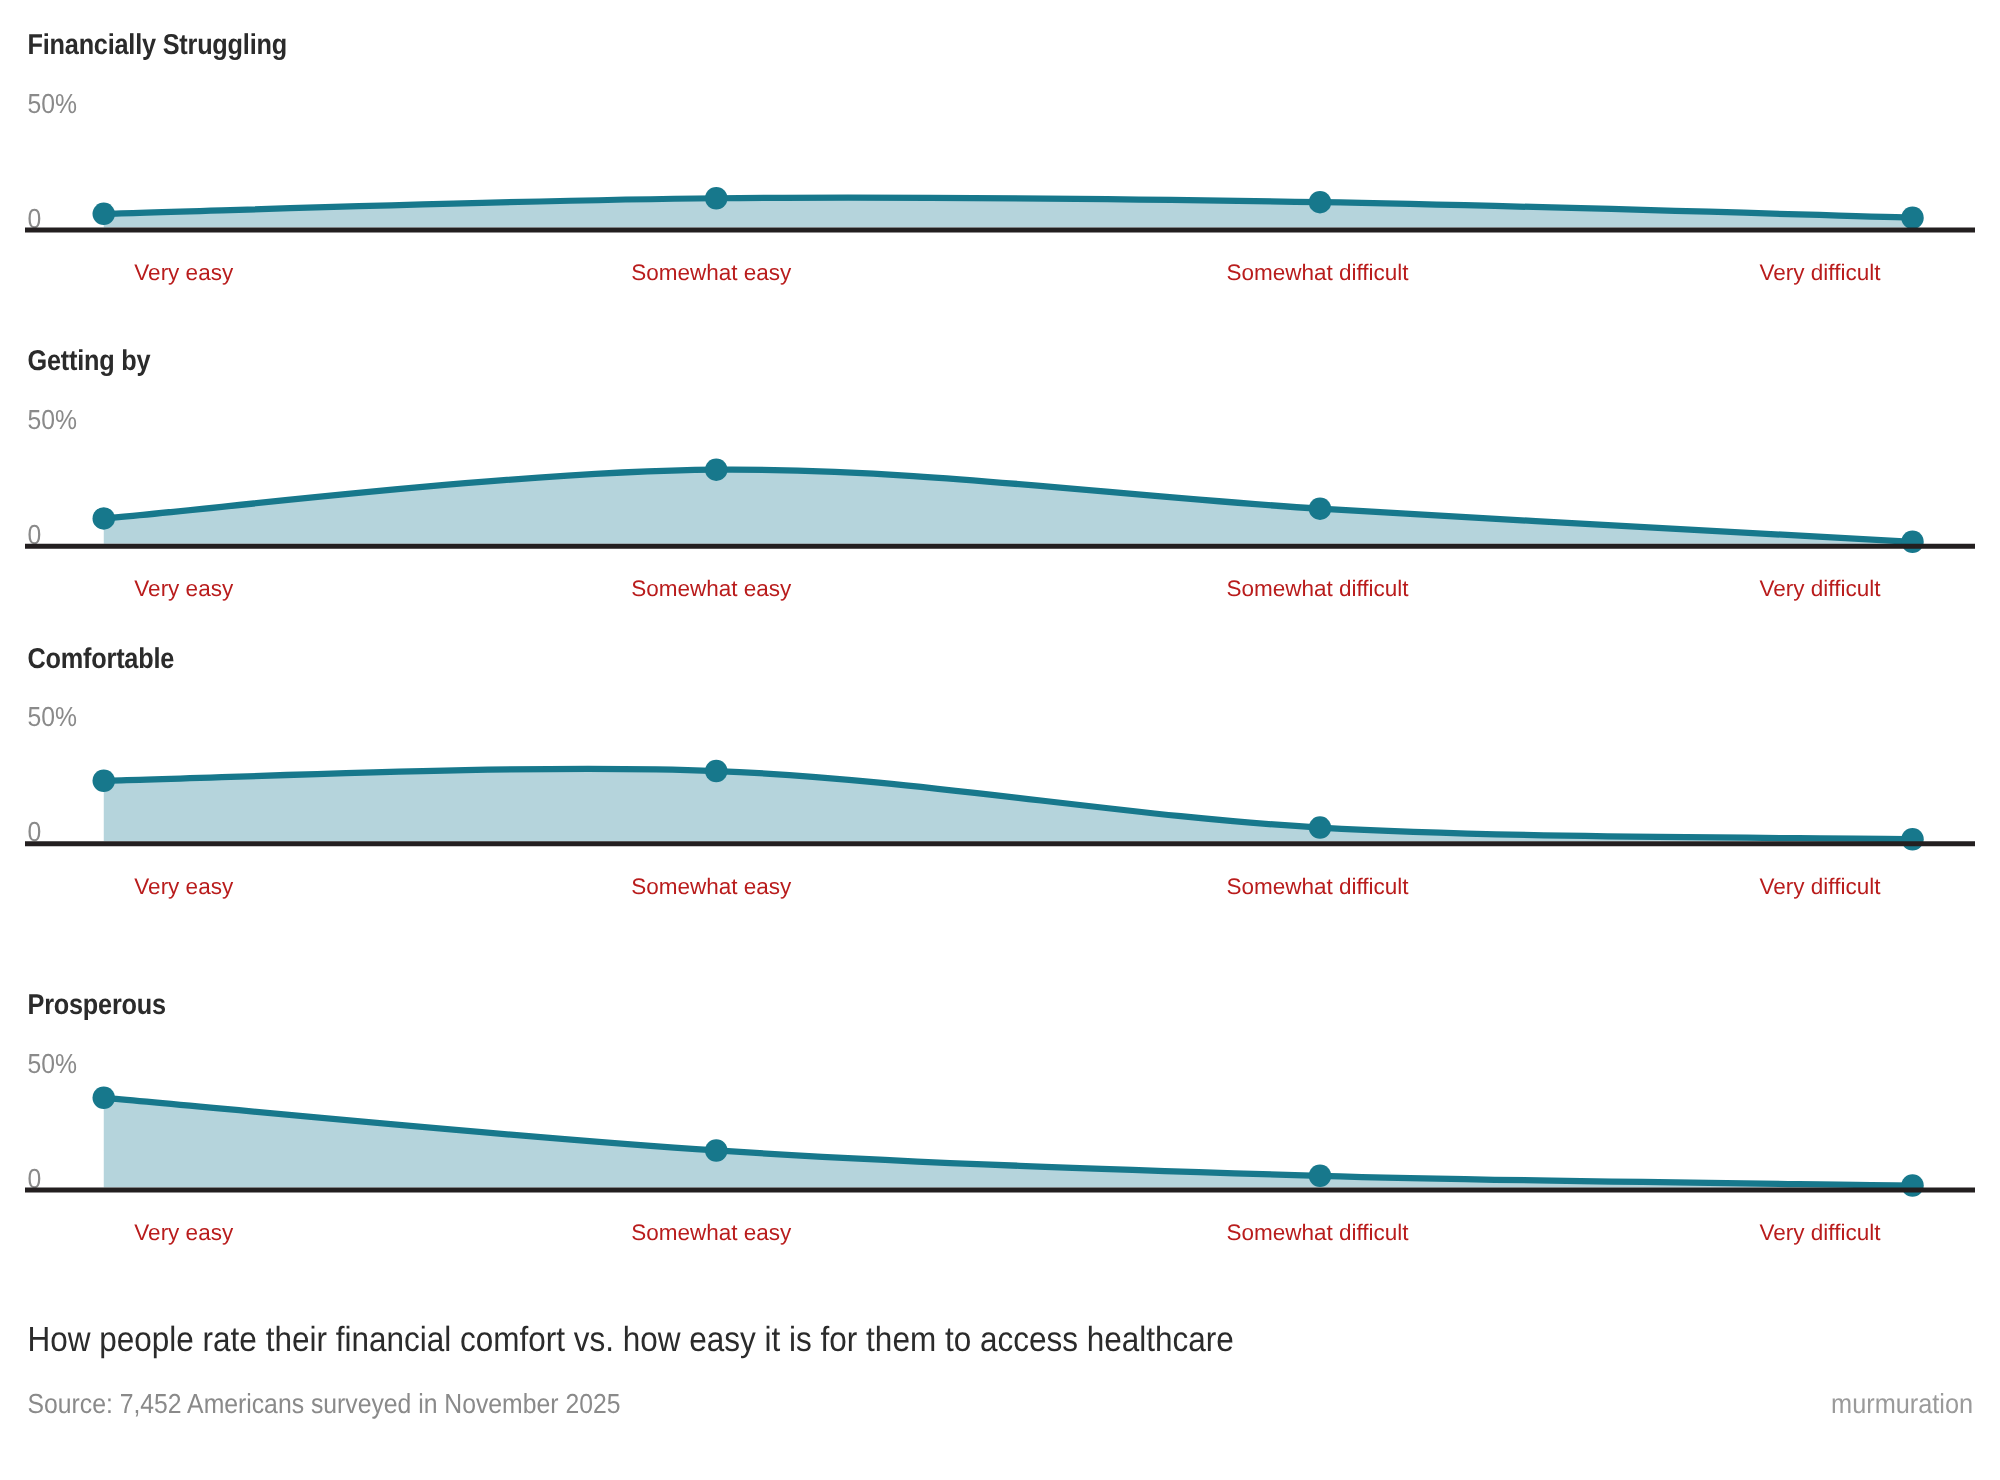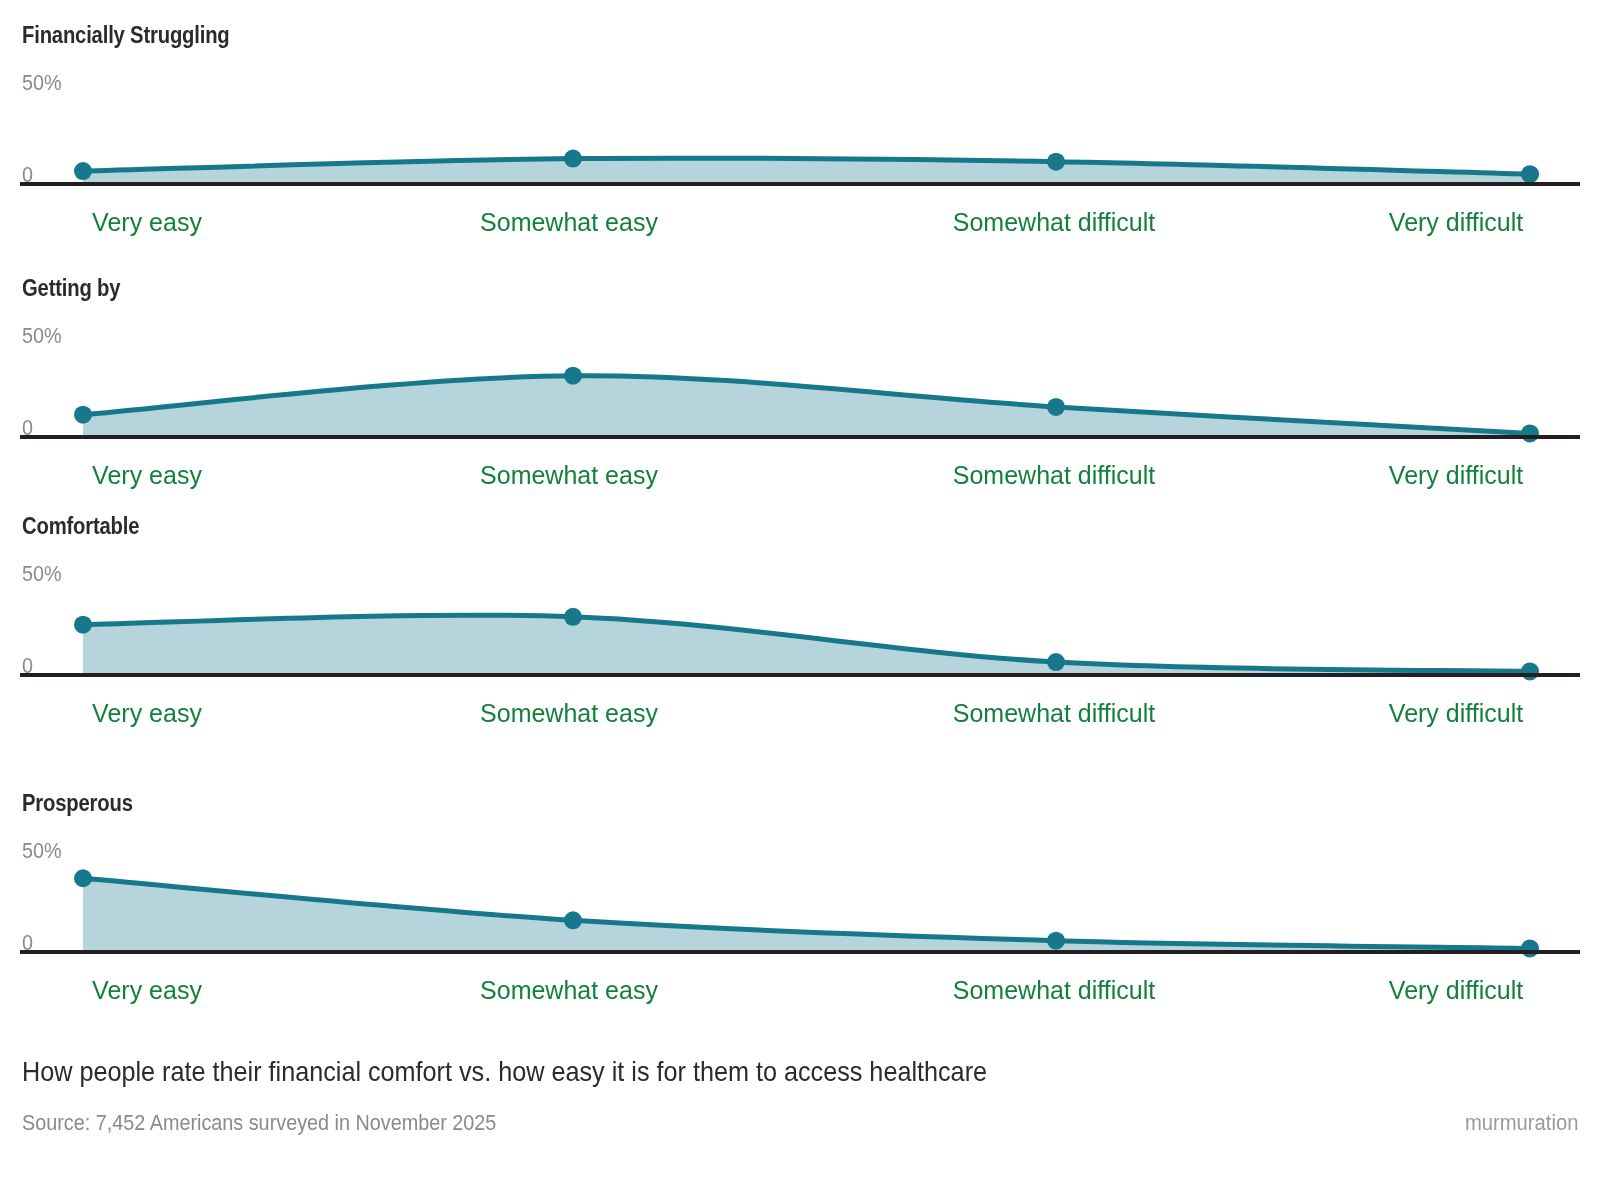--- a/index.html
+++ b/index.html
@@ -35,22 +35,22 @@
   }
   .ylabel-top{left:22px;}
   .ylabel-zero{left:22px;}
   .axisline{
     position:absolute;left:20px;width:1560px;height:4px;
     background:#231f20;
   }
   .xticks{position:absolute;left:0;width:1600px;height:40px;}
   .xtick{
     position:absolute;
-    font-size:25px;
-    color:#15803d;
+    font-size:18px;
+    color:#b91c1c;
     white-space:nowrap;
     transform:translateX(-50%);
     font-family:"Liberation Sans", sans-serif;
   }
   svg.chart{position:absolute;left:0;top:0;display:block;}
 
   .footer-note{
     position:absolute;left:22px;
     font-family:"Liberation Sans Narrow","Liberation Sans",sans-serif;
     font-size:28px;

